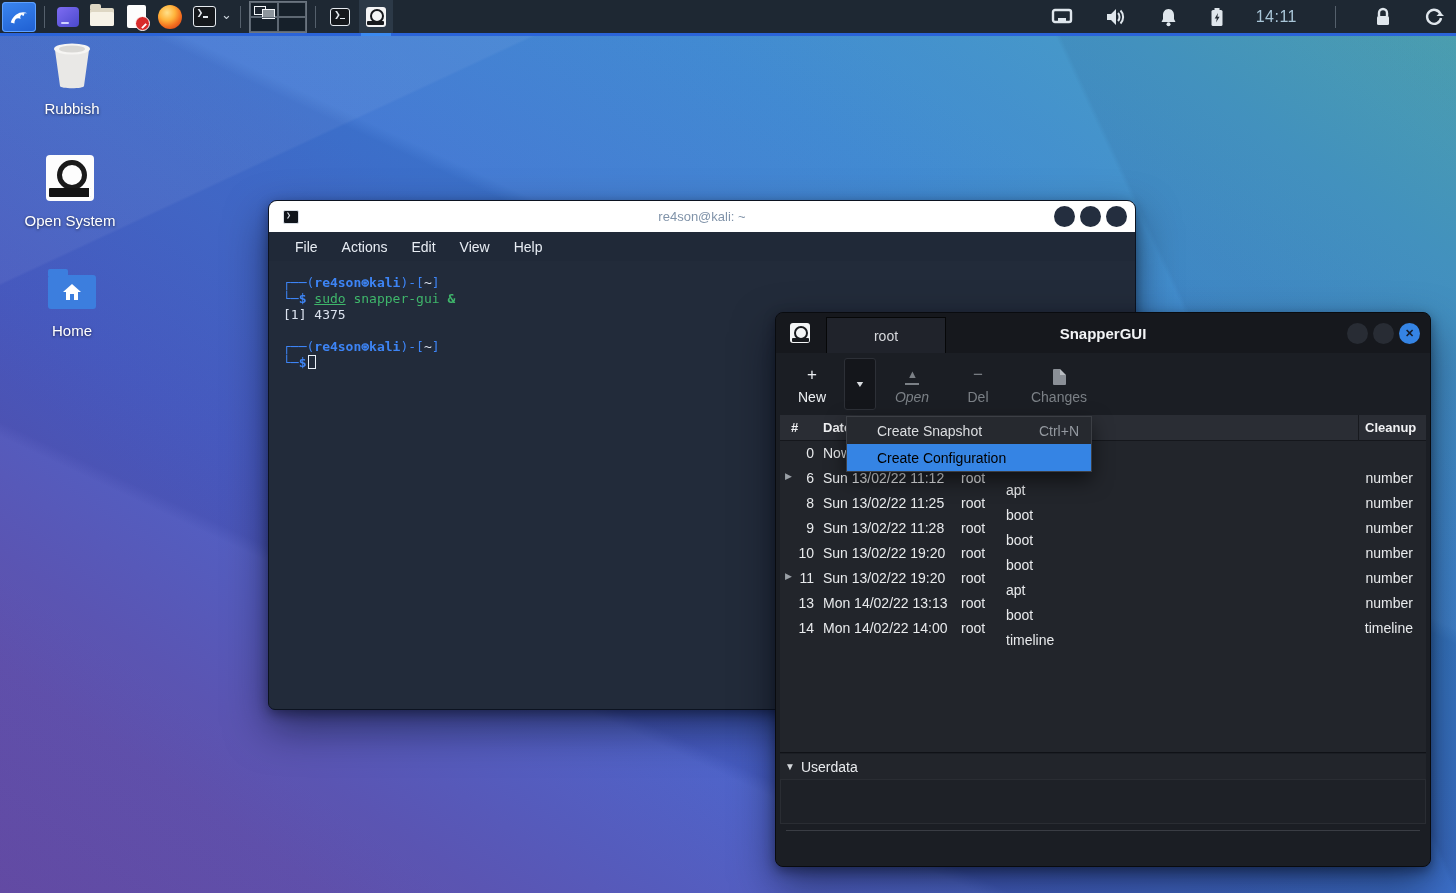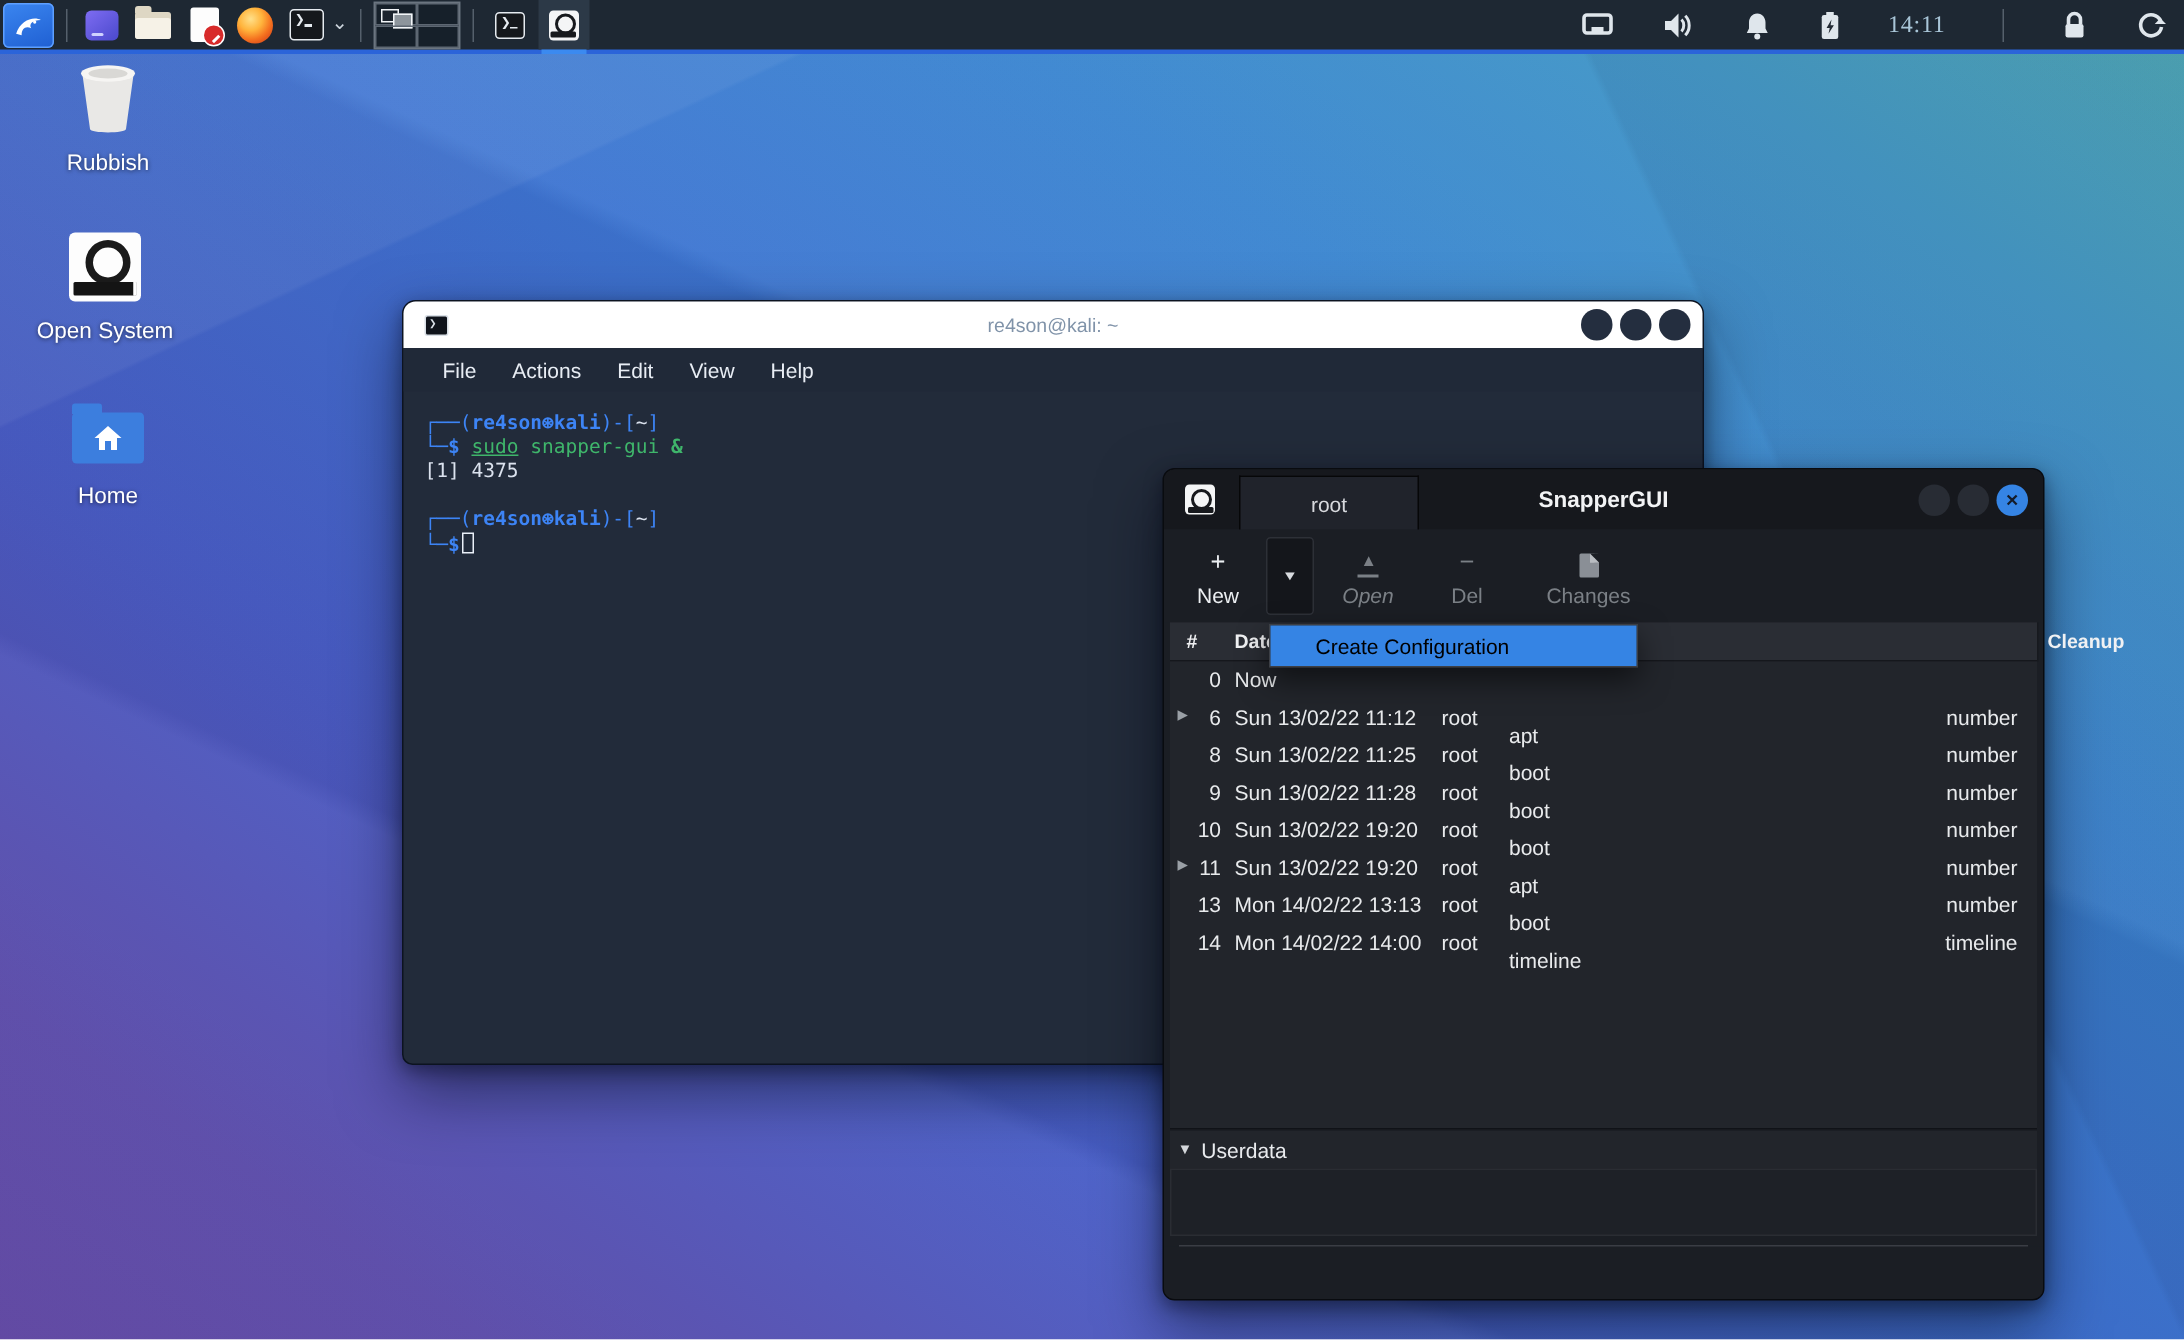--- a/index.html
+++ b/index.html
@@ -45,21 +45,21 @@
     display:grid; grid-template-columns:1fr 1fr; grid-template-rows:1fr 1fr; flex:0 0 auto; margin:0 2px; }
   .pager .cell { border:0.5px solid #5d6772; position:relative; }
   .pager .miniwin-a { position:absolute; left:3px; top:3px; width:12px; height:9px; border:1.6px solid #f2f5f8; background:#1c242e; }
   .pager .miniwin-b { position:absolute; left:11px; top:6px; width:13px; height:10px; border:1.6px solid #f2f5f8; background:#8d959c; }
   .taskbtn { width:34px; height:33px; display:flex; align-items:center; justify-content:center; position:relative; margin:0 1px; flex:0 0 auto; }
   .taskbtn.active { background:#2c3947; }
   .taskbtn.active:after { content:""; position:absolute; left:2px; right:2px; bottom:-3px; height:3px; background:#3b8af0; }
   .icon-disk { width:20px; height:20px; background:#f4f5f6; border-radius:3px; position:relative; }
   .icon-disk:before { content:""; position:absolute; left:4px; top:2.5px; width:10px; height:10px; border:2.4px solid #17191d; border-radius:50%; }
   .icon-disk:after { content:""; position:absolute; left:1.5px; bottom:1.5px; width:17px; height:4px; background:#17191d; border-radius:1px; }
-  .tray { margin-left:auto; display:flex; align-items:center; gap:32px; padding-right:12px;font-family:Liberation Serif, serif; }
+  .tray { margin-left:auto; display:flex; align-items:center; gap:32px; padding-right:12px; }
   .tray svg { display:block; }
   .clock { color:#a9c6d8; font-size:16px; letter-spacing:0.5px; }
 
   
   .dicon { position:absolute; width:104px; text-align:center; }
   .dicon .lbl { margin-top:8px; color:#ffffff; font-size:15px; text-shadow:0 1px 3px rgba(0,0,0,.6); }
   .art { display:flex; align-items:center; justify-content:center; height:52px; }
   .fs-icon { width:48px; height:46px; background:#fdfdfd; border-radius:4px; position:relative; }
   .fs-icon:before { content:""; position:absolute; left:11px; top:5px; width:20px; height:20px; border:5px solid #1a1a1a; border-radius:50%; }
   .fs-icon:after { content:""; position:absolute; left:3px; bottom:4px; width:42px; height:9px; background:#141414; border-radius:1px;
@@ -82,21 +82,21 @@
   .t-circle { width:21px; height:21px; border-radius:50%; background:#242e3f; }
   .t-menubar { height:29px; background:#202938; display:flex; align-items:center; padding-left:14px; }
   .t-menu-item { color:#e8edf4; font-size:14px; padding:0 12px; }
   .t-content { padding:14px 0 0 14px; font-family:"DejaVu Sans Mono", monospace; font-size:13px; line-height:16px; color:#ccd6e4; }
   .c-blue { color:#3d84f5; } .c-bold { font-weight:bold; }
   .c-green { color:#3fb66b; } .c-ul { text-decoration:underline; }
   .c-white { color:#dbe2ee; }
   .cursor { display:inline-block; width:8px; height:14px; border:1.5px solid #eaf0f8; vertical-align:-2px; margin-left:2px; }
 
   
-  #snapper { left:775px; top:312px; width:588px; height:555px; z-index:20;
+  #snapper { left:775px; top:312px; width:656px; height:555px; z-index:20;
     background:#1b1e24; border:1px solid #090b0f; border-radius:8px; }
   .s-header { height:40px; background:#16181d; border-radius:7px 7px 0 0; position:relative; display:flex; align-items:center; }
   .s-appicon { margin-left:14px; z-index:2; }
   .s-tab { position:absolute; left:50px; top:4px; width:120px; height:36px; background:#20232b;
     border:1px solid #060708; border-bottom:none; display:flex; align-items:center; justify-content:center;
     color:#d7d9dd; font-size:14px; z-index:2; }
   .s-title { position:absolute; left:0; right:0; text-align:center; color:#f2f3f5; font-size:15px; font-weight:bold; }
   .s-btns { margin-left:auto; display:flex; gap:5px; padding-right:10px; z-index:2; }
   .s-circle { width:21px; height:21px; border-radius:50%; background:#282c34; display:flex; align-items:center; justify-content:center; }
   .s-circle.close { background:#3584e4; color:#141b28; font-size:11px; font-weight:bold; }
@@ -394,18 +394,22 @@
 
     <div class="s-userdata">
       <span class="ud-arrow">▼</span>
       <span>Userdata</span>
     </div>
     <div class="s-textarea"></div>
     <div class="s-bottom"></div>
     <div class="s-hline"></div>
 
     <div class="s-menu">
+      <div class="mi">
+        <span>Create Snapshot</span>
+        <span class="accel">Ctrl+N</span>
+      </div>
       <div class="mi sel">
         <span>Create Configuration</span>
       </div>
     </div>
   </div>
 </div>
 
 </body></html>

